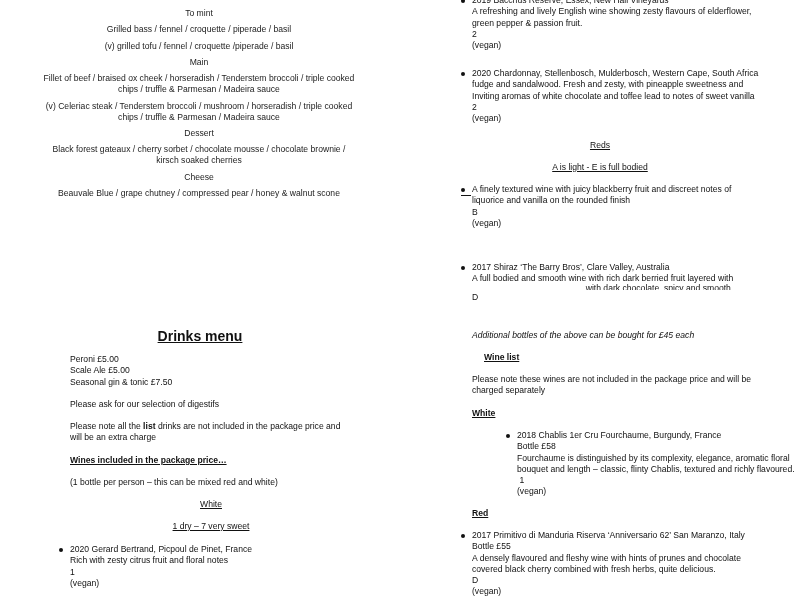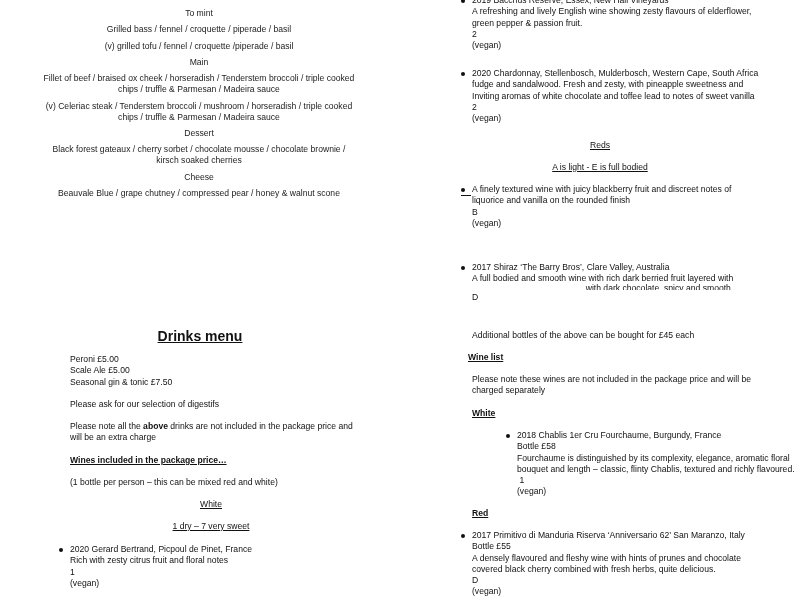--- a/index.html
+++ b/index.html
@@ -51,21 +51,21 @@
 
   <div class="abs" style="left:70px; top:354px;">
     <div>Peroni £5.00</div>
     <div>Scale Ale £5.00</div>
     <div>Seasonal gin &amp; tonic £7.50</div>
   </div>
 
   <div class="abs" style="left:70px; top:399px;">Please ask for our selection of digestifs</div>
 
   <div class="abs" style="left:70px; top:421px; width:290px;">
-    <div style="white-space:nowrap"><span>Please note all the </span><span class="b">above</span><span> drinks are not included in the package price and</span></div>
+    <div style="white-space:nowrap"><span>Please note all the </span><span class="b">list</span><span> drinks are not included in the package price and</span></div>
     <div>will be an extra charge</div>
   </div>
 
   <div class="abs u b" style="left:70px; top:455px;">Wines included in the package price…</div>
   <div class="abs" style="left:70px; top:477px;">(1 bottle per person – this can be mixed red and white)</div>
   <div class="abs center u" style="left:70px; top:499px; width:282px;">White</div>
   <div class="abs center u" style="left:70px; top:521px; width:282px;">1 dry – 7 very sweet</div>
 
   <div class="entry bullet" style="left:70px; top:544px;">
     <div>2020 Gerard Bertrand, Picpoul de Pinet, France</div>
@@ -103,23 +103,23 @@
   </div>
   <div class="abs" style="left:461px; top:195px; width:10px; height:1px; background:#111;"></div>
 
   <div class="entry bullet" style="left:472px; top:262px;">
     <div>2017 Shiraz ‘The Barry Bros’, Clare Valley, Australia</div>
     <div>A full bodied and smooth wine with rich dark berried fruit layered with</div>
     <div style="height:7px; overflow:hidden; line-height:11px; margin-top:-2px;text-align:right;">with dark chocolate, spicy and smooth.</div>
     <div style="margin-top:2px">D</div>
   </div>
 
-  <div class="abs" style="left:472px; top:330px;">Additional bottles of the above can be bought for £45 each</div>
+  <div class="abs" style="left:472px; top:330px;font-style:italic;">Additional bottles of the above can be bought for £45 each</div>
 
-  <div class="abs u b" style="left:468px; top:352px;">Wine list</div>
+  <div class="abs u b" style="left:484px; top:352px;">Wine list</div>
 
   <div class="abs" style="left:472px; top:374px;">
     <div style="white-space:nowrap">Please note these wines are not included in the package price and will be</div>
     <div>charged separately</div>
   </div>
 
   <div class="abs u b" style="left:472px; top:408px;">White</div>
 
   <div class="entry bullet" style="left:472px; top:430px;margin-left:45px;">
     <div>2018 Chablis 1er Cru Fourchaume, Burgundy, France</div>

